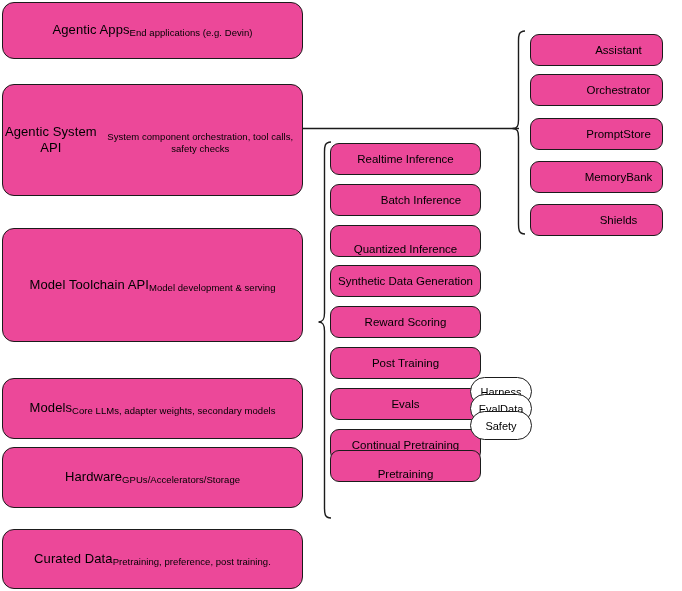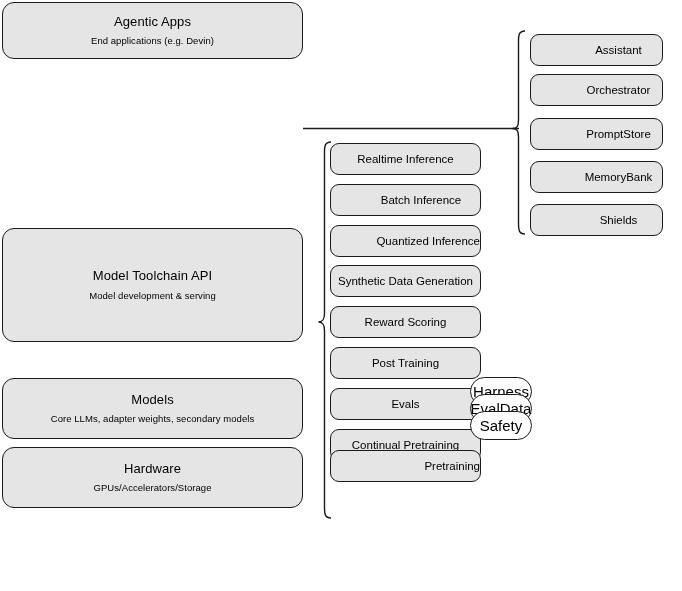--- a/index.html
+++ b/index.html
@@ -17,24 +17,24 @@
   }
   #canvas {
     position: absolute;
     left: 0; top: 0;
     width: 682px;
     height: 591px;
   }
   .node {
     position: absolute;
     box-sizing: border-box;
-    background: #e5e5e5;
+    background: #ec4899;
     border: 1.4px solid #1b1b1b;
     display: flex;
-    flex-direction: column;
+    flex-direction: row;
     align-items: center;
     justify-content: center;
     text-align: center;
     line-height: 1.25;
   }
   
   .layer {
     border-radius: 12px;
   }
   .layer .title {
@@ -61,21 +61,21 @@
     box-sizing: border-box;
     background: #ffffff;
     border: 1.4px solid #1b1b1b;
     border-radius: 999px;
     height: 29px;
     left: 470px;
     width: 62px;
     display: flex;
     align-items: center;
     justify-content: center;
-    font-size: 15px;
+    font-size: 11px;
     z-index: 6;
   }
 
   
   #links {
     position: absolute;
     left: 0; top: 0;
     width: 682px;
     height: 591px;
     pointer-events: none;
@@ -114,36 +114,44 @@
              C 324.5,513 324.5,518 331,518"></path>
   </svg>
 
   <div class="boxlayer">
 
     <div class="node layer" style="left:2px; top:2px; width:301px; height:57px;">
       <div class="title">Agentic Apps</div>
       <div class="subtitle">End applications (e.g. Devin)</div>
     </div>
 
+    <div class="node layer" style="left:2px; top:84px; width:301px; height:112px;">
+      <div class="title">Agentic System API</div>
+      <div class="subtitle">System component orchestration, tool calls, safety checks</div>
+    </div>
 
     <div class="node layer" style="left:2px; top:228px; width:301px; height:114px;">
       <div class="title">Model Toolchain API</div>
       <div class="subtitle">Model development &amp; serving</div>
     </div>
 
     <div class="node layer" style="left:2px; top:378px; width:301px; height:61px;">
       <div class="title">Models</div>
       <div class="subtitle">Core LLMs, adapter weights, secondary models</div>
     </div>
 
     <div class="node layer" style="left:2px; top:447px; width:301px; height:61px;">
       <div class="title">Hardware</div>
       <div class="subtitle">GPUs/Accelerators/Storage</div>
     </div>
 
+    <div class="node layer" style="left:2px; top:529px; width:301px; height:60px;">
+      <div class="title">Curated Data</div>
+      <div class="subtitle">Pretraining, preference, post training.</div>
+    </div>
 
     <div class="col-mid">
       <div class="node cap" style="top:143px;">
         <span>Realtime Inference</span>
       </div>
       <div class="node cap" style="top:184px;padding-left:31px;">
         <span>Batch Inference</span>
       </div>
       <div class="node cap" style="top:225px;align-items:flex-end;">
         <span>Quantized Inference</span>

